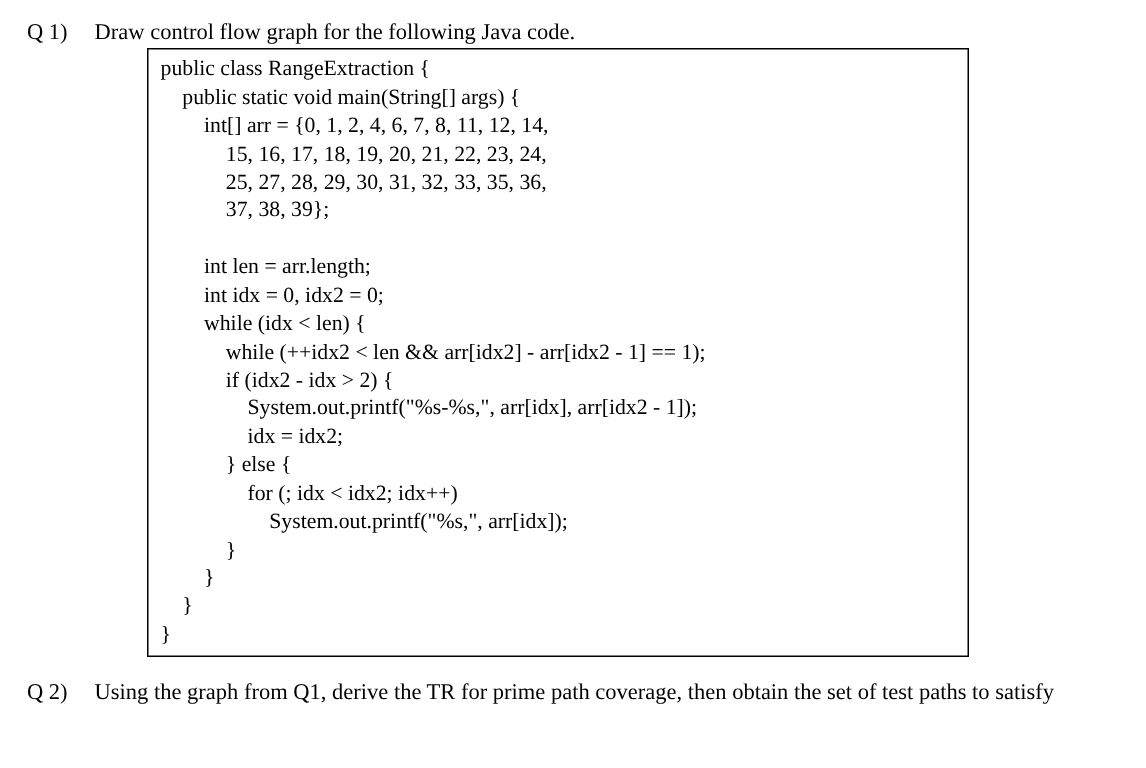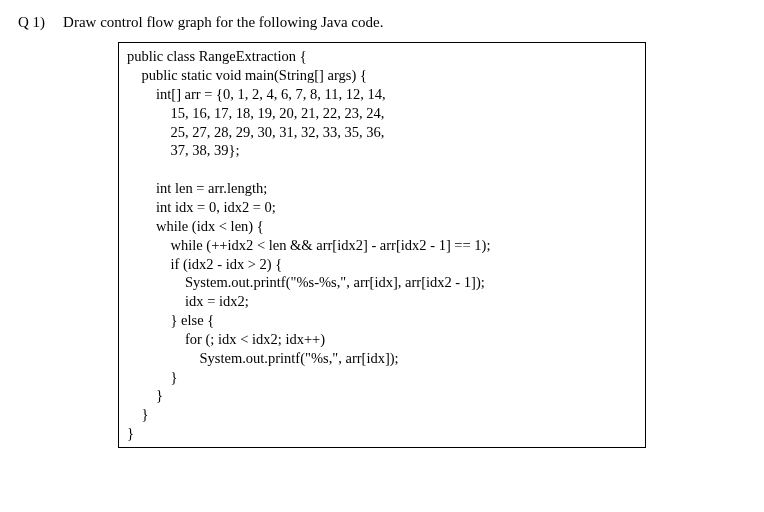--- a/index.html
+++ b/index.html
@@ -7,29 +7,28 @@
       width: 764px;
       height: 512px;
       background: #ffffff;
       font-family: "Times New Roman", Times, serif;
       font-size: 15px;
       color: #000000;
       padding: 12px 18px;
       line-height: 1.35;
     }
     .question-line {
-      margin-bottom: 10px;
     }
     .q-label {
       display: inline-block;
       margin-right: 18px;
     }
     .code-box {
       border: 1px solid #000000;
-      margin-left: 100px;
+      margin-left: 80px;
       margin-right: 100px;
       padding: 4px 20px 4px 8px;
       font-family: "Times New Roman", Times, serif;
       font-size: 14.5px;
       line-height: 1.3;
       white-space: pre;
     }
     .q2-block {
       margin-top: 14px;
     }
@@ -60,13 +59,16 @@
 <span>                idx = idx2;</span>
 <span>            } else {</span>
 <span>                for (; idx &lt; idx2; idx++)</span>
 <span>                    System.out.printf("%s,", arr[idx]);</span>
 <span>            }</span>
 <span>        }</span>
 <span>    }</span>
 <span>}</span></div>
 
 <div class="q2-block">
+  <div>
+    <span class="q-label">Q 2)</span><span>Using the graph from Q1, derive the TR for prime path coverage, then obtain the set of test paths to satisfy</span>
+  </div>
 </div>
 
 </body></html>

